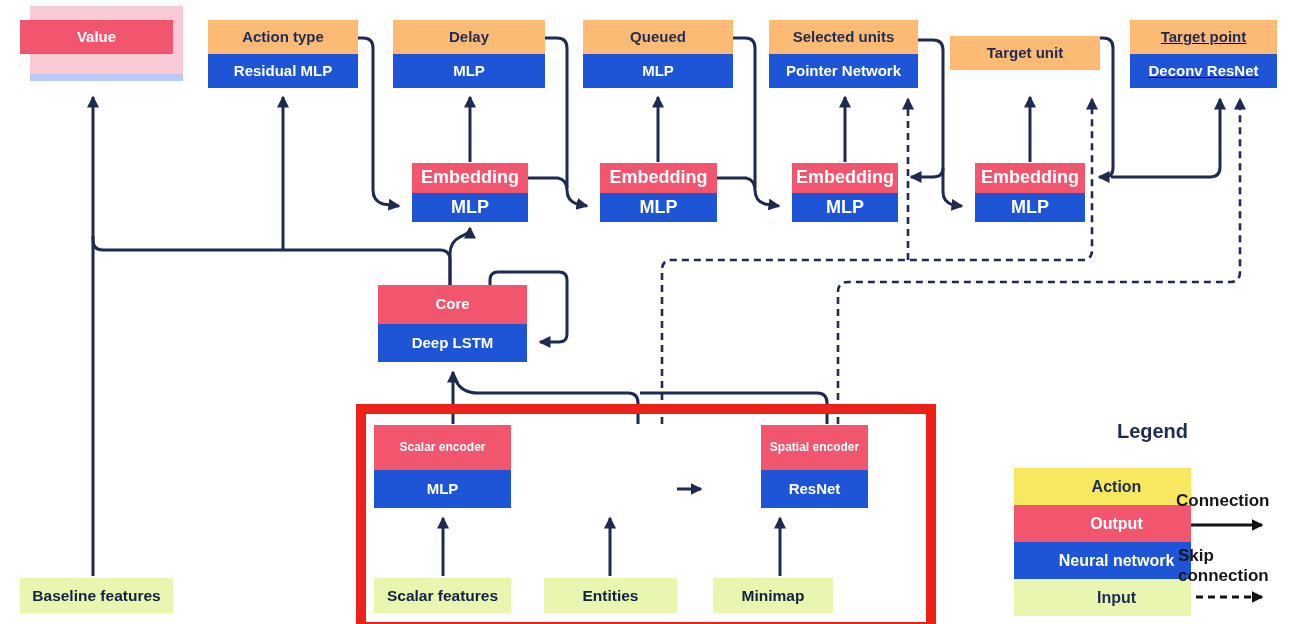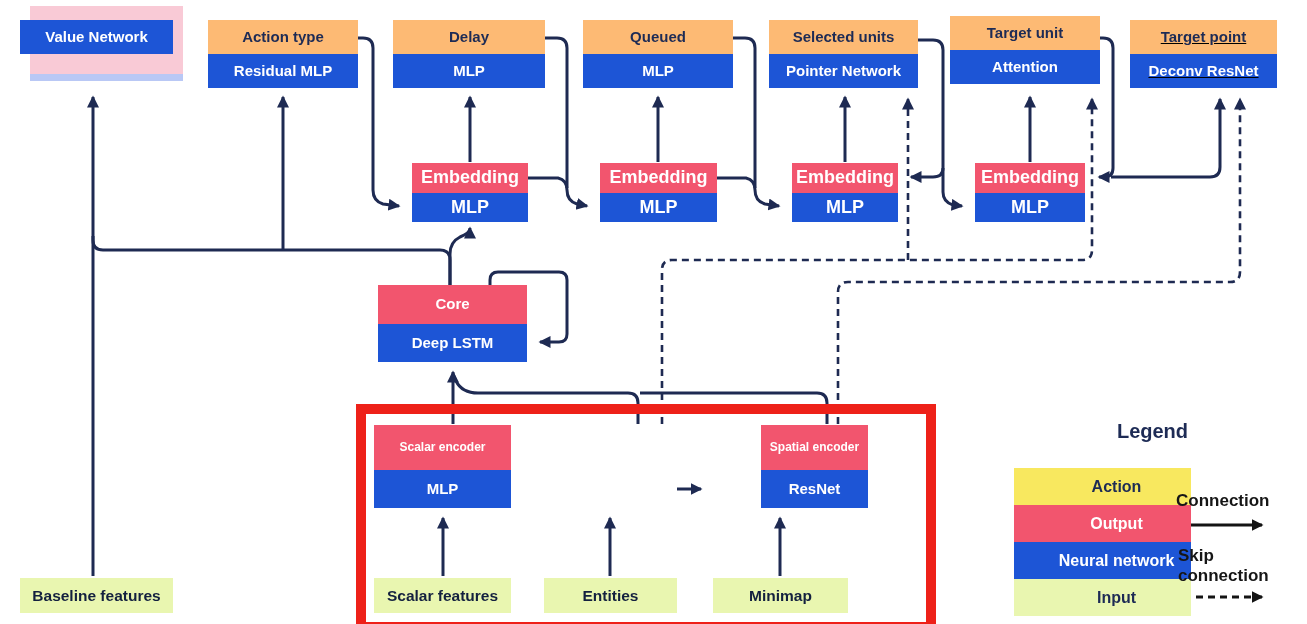--- a/index.html
+++ b/index.html
@@ -74,41 +74,40 @@
     <g>
       <path d="M 1184 525 L 1262 525" stroke="#141414" stroke-width="3.2" fill="none" marker-end="url(#ahb)"></path>
       <path d="M 1184 597 L 1262 597" stroke="#141414" stroke-width="3" fill="none" stroke-dasharray="7 5" marker-end="url(#ahb)"></path>
     </g>
   </svg>
 
   <div class="sheet" style="left:30px;top:13px;width:153px;height:68px;background:#b9c8f5;"></div>
   <div class="sheet" style="left:30px;top:6px;width:153px;height:68px;background:#f9cad6;"></div>
 
   <div class="node head" style="left:20px;top:20px;width:153px;">
-    <div class="row blue">Value Network</div>
+    <div class="row pink">Value</div>
   </div>
   <div class="node head" style="left:208px;top:20px;width:150px;">
     <div class="row yellow">Action type</div>
     <div class="row blue">Residual MLP</div>
   </div>
   <div class="node head" style="left:393px;top:20px;width:152px;">
     <div class="row yellow">Delay</div>
     <div class="row blue">MLP</div>
   </div>
   <div class="node head" style="left:583px;top:20px;width:150px;">
     <div class="row yellow">Queued</div>
     <div class="row blue">MLP</div>
   </div>
   <div class="node head" style="left:769px;top:20px;width:149px;">
     <div class="row yellow">Selected units</div>
     <div class="row blue">Pointer Network</div>
   </div>
-  <div class="node head" style="left:950px;top:16px;width:150px;">
+  <div class="node head" style="left:950px;top:36px;width:150px;">
     <div class="row yellow">Target unit</div>
-    <div class="row blue">Attention</div>
   </div>
   <div class="node head" style="left:1130px;top:20px;width:147px;text-decoration:underline;">
     <div class="row yellow">Target point</div>
     <div class="row blue">Deconv ResNet</div>
   </div>
 
   <div class="node emb" style="left:412px;top:163px;width:116px;">
     <div class="row pink">Embedding</div>
     <div class="row blue">MLP</div>
   </div>
@@ -135,21 +134,21 @@
     <div class="row blue r-bot">MLP</div>
   </div>
   <div class="node enc" style="left:713px;top:425px;width:107px;padding-left:48px;">
     <div class="row pink r-top">Spatial encoder</div>
     <div class="row blue r-bot">ResNet</div>
   </div>
 
   <div class="input-box" style="left:20px;top:578px;width:153px;">Baseline features</div>
   <div class="input-box" style="left:374px;top:578px;width:137px;">Scalar features</div>
   <div class="input-box" style="left:544px;top:578px;width:133px;">Entities</div>
-  <div class="input-box" style="left:713px;top:578px;width:135px;">Minimap</div>
+  <div class="input-box" style="left:713px;top:578px;width:120px;">Minimap</div>
 
   <div class="highlight" style="left:356px;top:404px;width:560px;height:208px;"></div>
 
   <div class="legend-title" style="left:1095px;top:420px;width:115px;">Legend</div>
   <div class="legend-swatch" style="left:1014px;top:468px;width:149px;background:#f8e85f;color:#1d2b55;">Action</div>
   <div class="legend-swatch" style="left:1014px;top:505px;width:149px;background:#f2556e;color:#ffffff;">Output</div>
   <div class="legend-swatch" style="left:1014px;top:542px;width:149px;background:#1d55d6;color:#ffffff;">Neural network</div>
   <div class="legend-swatch" style="left:1014px;top:579px;width:149px;background:#e9f6b0;color:#1d2b55;">Input</div>
   <div class="legend-conn-label" style="left:1176px;top:491px;width:112px;">Connection</div>
   <div class="legend-conn-label" style="left:1178px;top:546px;width:108px;line-height:20px;">Skip connection</div>

